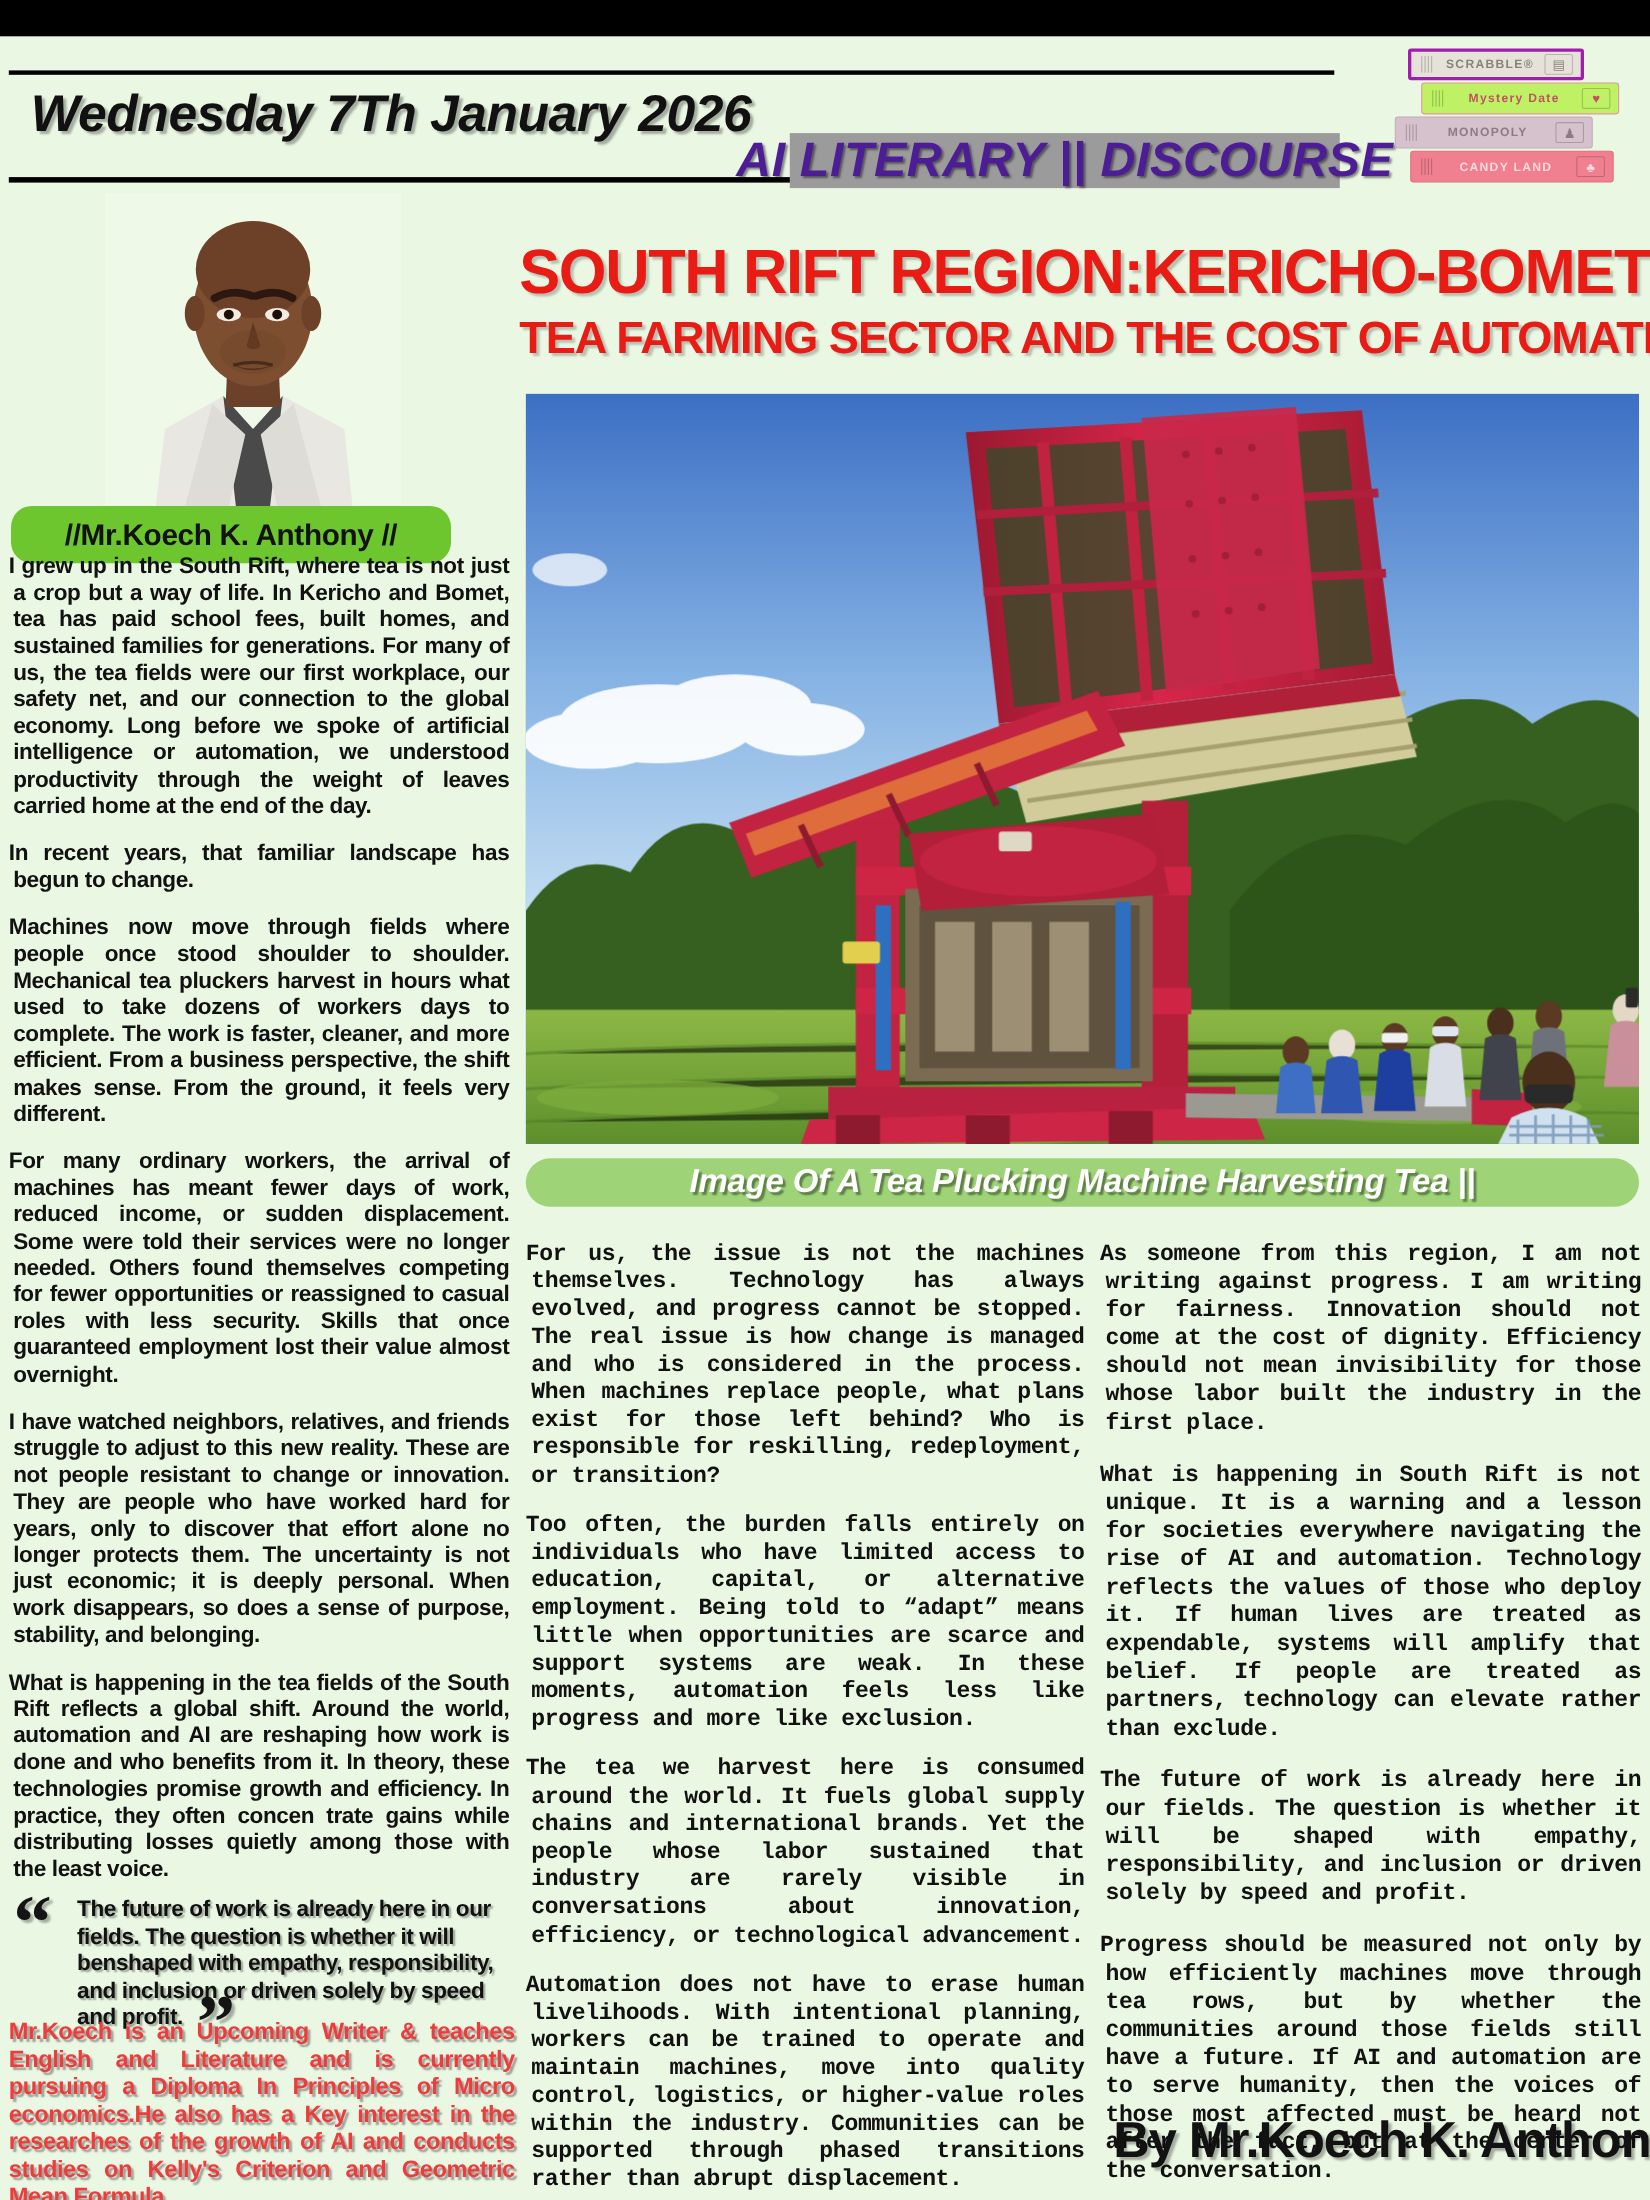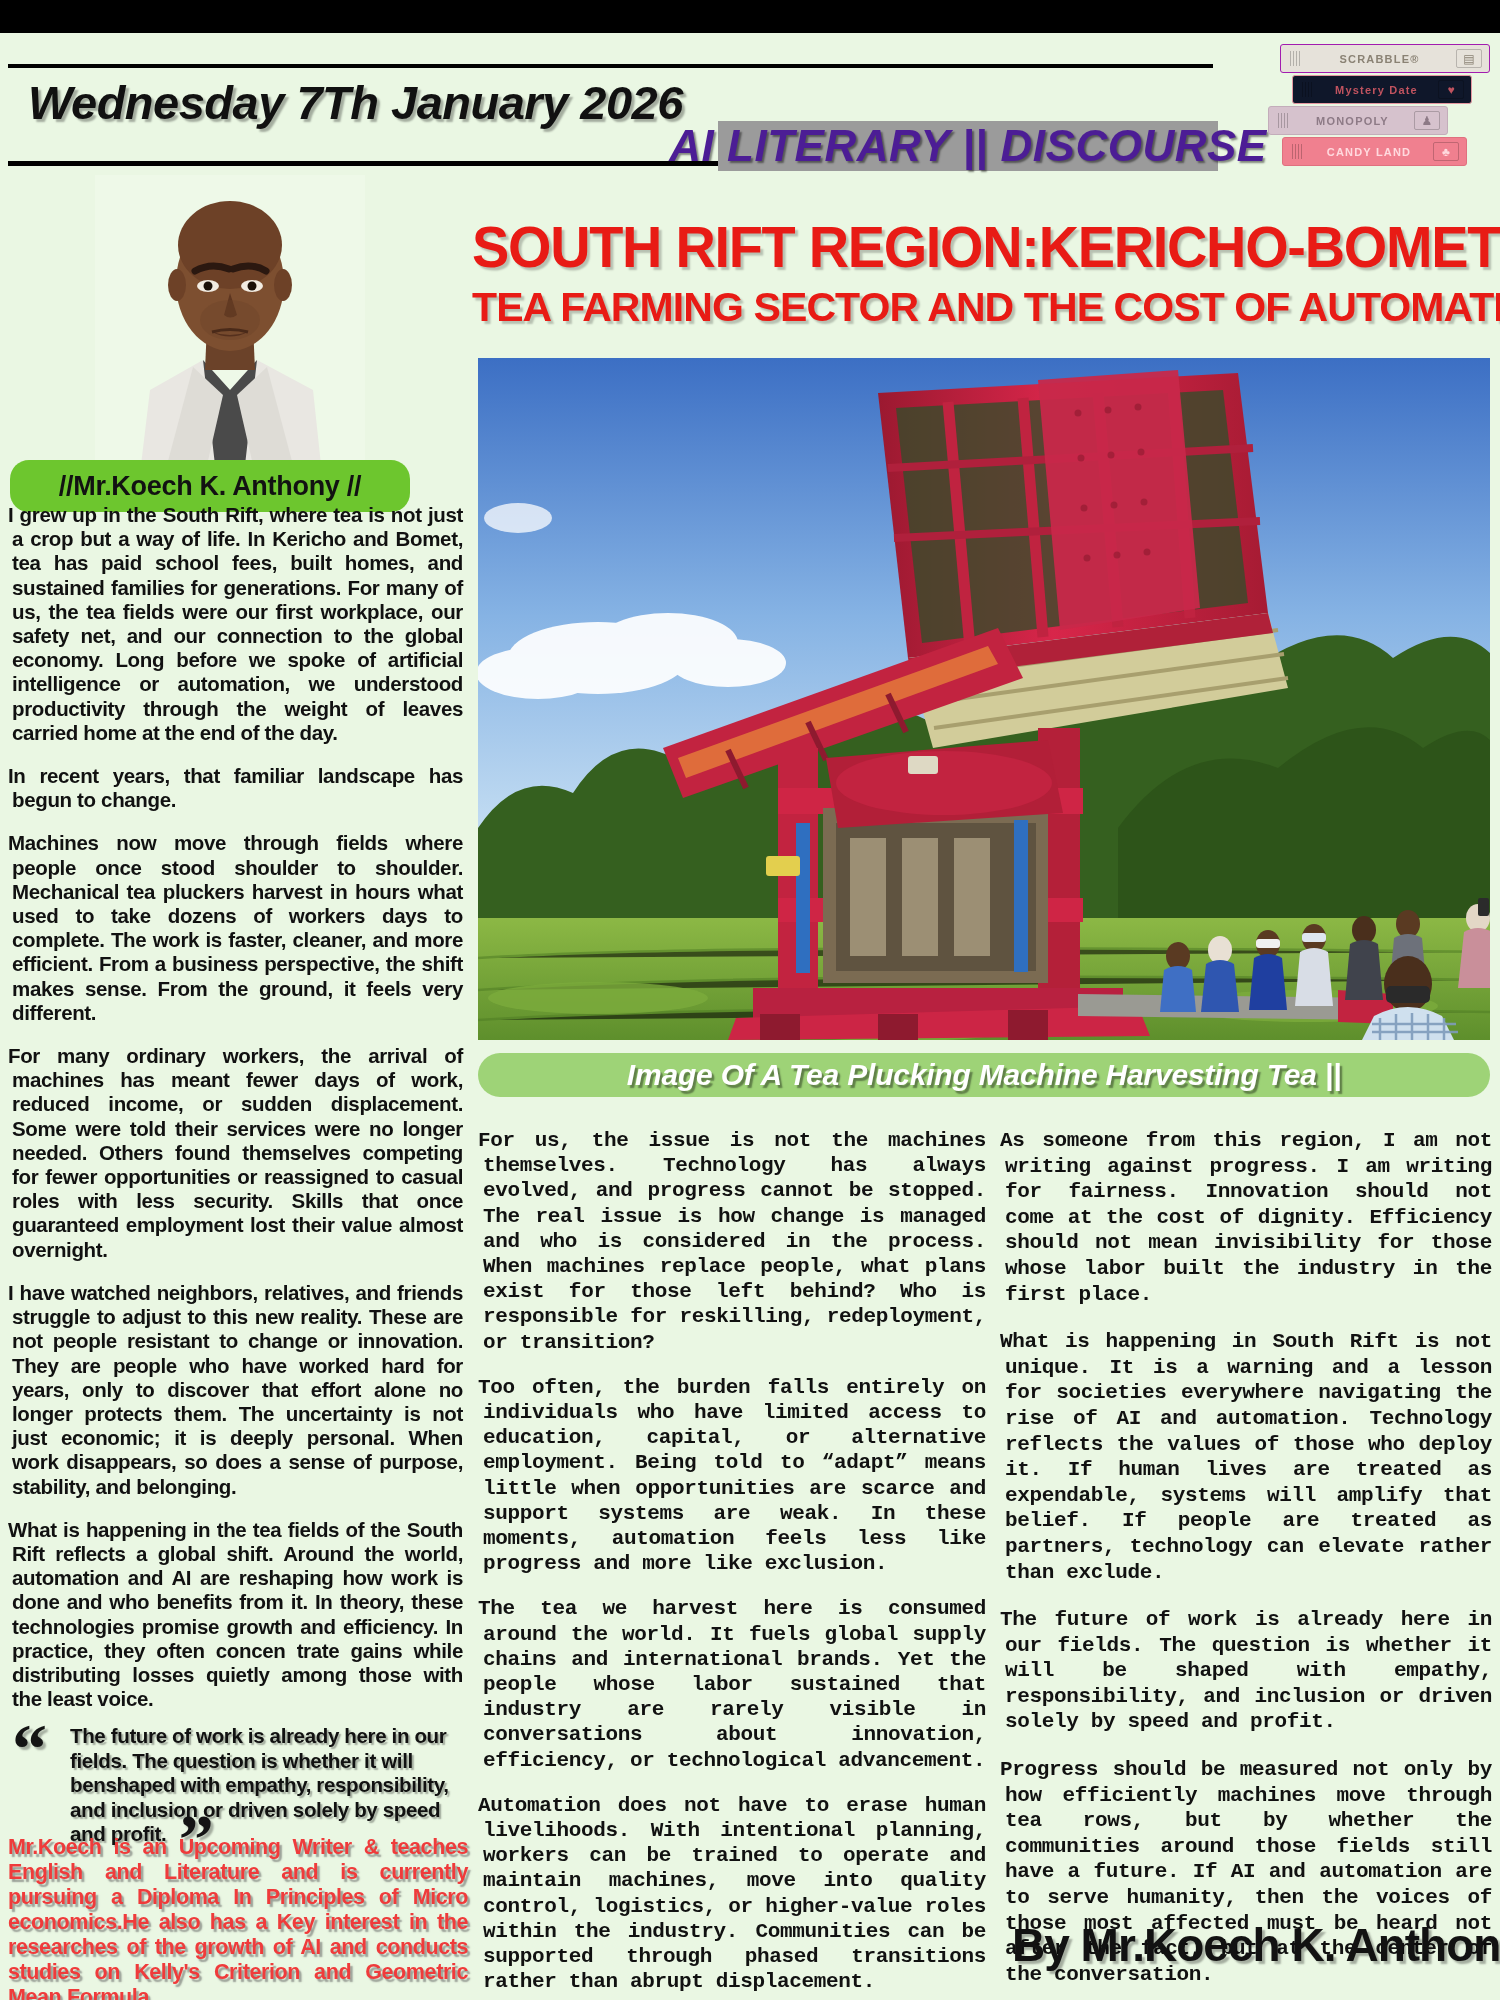--- a/index.html
+++ b/index.html
@@ -115,22 +115,22 @@
     width: 26px; height: 19px;
     margin-right: 7px;
     border: 1.2px solid rgba(0,0,0,0.2);
     border-radius: 2px;
     display: flex;
     align-items: center;
     justify-content: center;
     font-size: 12px;
     flex: 0 0 auto;
   }
-  .book-1 { top: 0px;  left: 30px; width: 210px; background:#e6e2da; color:#8a8274; border:1px solid #a21caf; }
-  .book-2 { top: 31px; left: 42px; width: 180px; background:#0f172a; color:#c0535f; border:1px solid #e496a0; }
+  .book-1 { top: 0px;  left: 30px; width: 160px; background:#e6e2da; color:#8a8274; border:3px solid #a21caf; }
+  .book-2 { top: 31px; left: 42px; width: 180px; background:#bef264; color:#c0535f; border:1px solid #e496a0; }
   .book-3 { top: 62px; left: 18px; width: 180px; background:#d6c2cd; color:#8d7a86; border:1px solid #c3adba; }
   .book-4 { top: 93px; left: 32px; width: 185px; background:#f0808f; color:#ffd9de; border:1px solid #e0707f; }
 
   
   .portrait {
     position: absolute;
     top: 175px; left: 95px;
     width: 270px;
     height: 290px;
     overflow: hidden;

